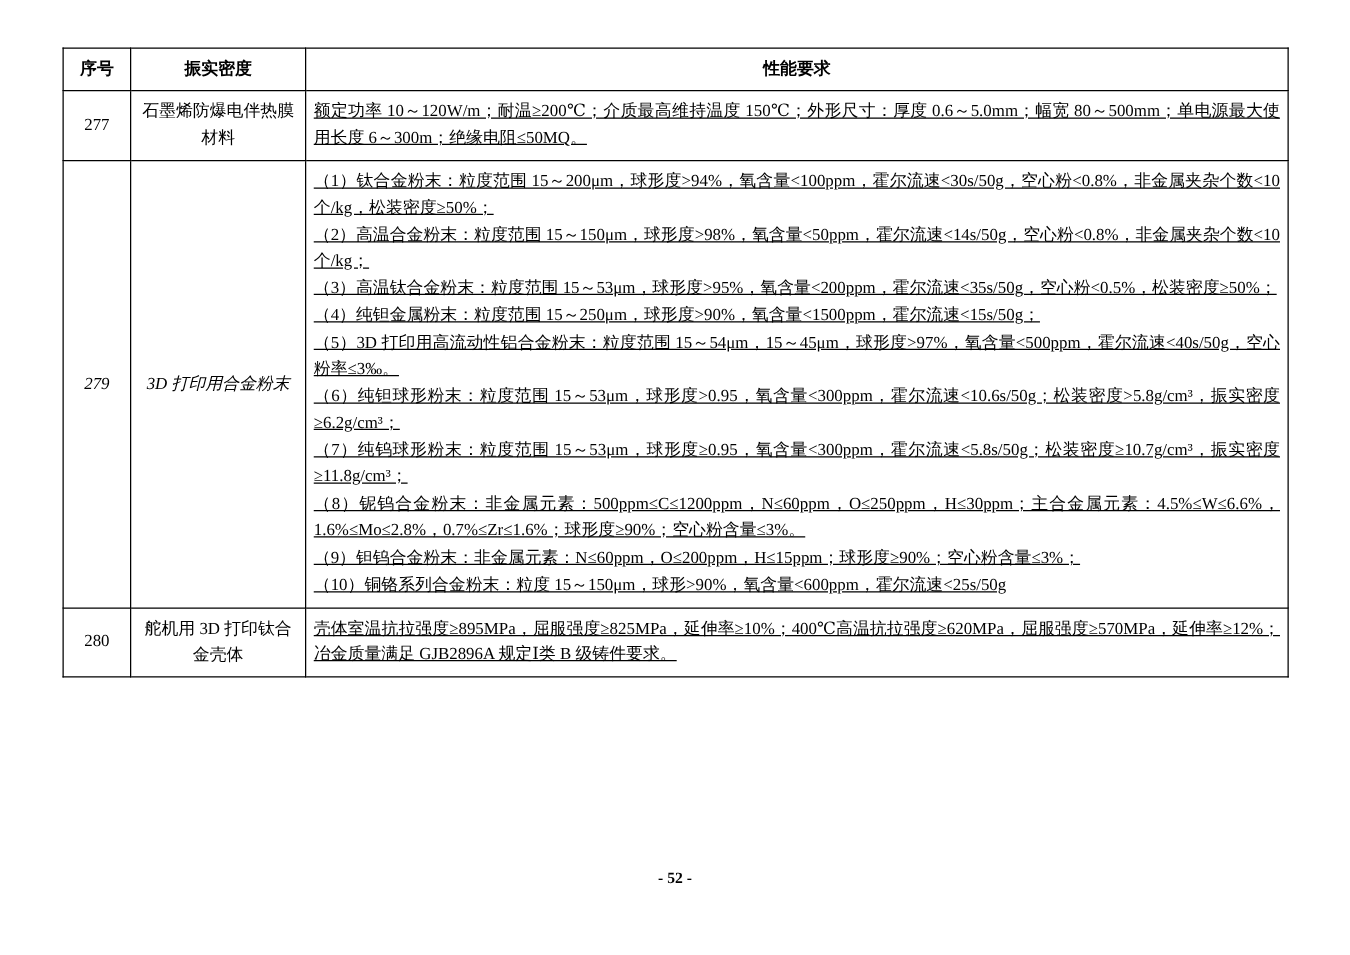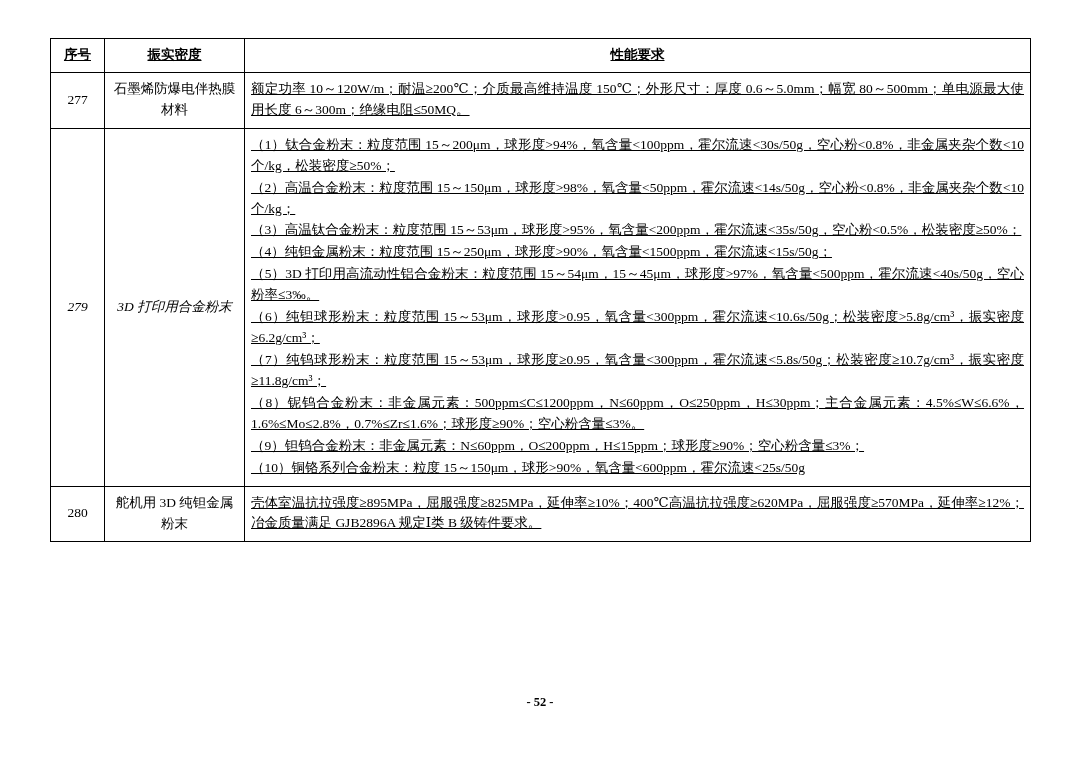--- a/index.html
+++ b/index.html
@@ -36,21 +36,20 @@
   col.c-no { width: 54px; }
   col.c-name { width: 140px; }
   col.c-req { width: 786px; }
 
   thead th {
     text-align: center;
     font-weight: bold;
     font-size: 14px;
     padding: 7px 4px;
     font-family: "Liberation Sans", "DejaVu Sans", sans-serif;
-    text-decoration: underline;
   }
   td.no-cell {
     text-align: center;
     font-size: 14px;
     font-family: "Liberation Serif", "DejaVu Serif", serif;
     margin-top: 13px;
   }
   td.name-cell {
     text-align: center;
     font-size: 13.5px;
@@ -138,21 +137,21 @@
           <p class="ind">（6）纯钽球形粉末：粒度范围 15～53μm，球形度&gt;0.95，氧含量&lt;300ppm，霍尔流速&lt;10.6s/50g；松装密度&gt;5.8g/cm³，振实密度≥6.2g/cm³；</p>
           <p class="ind">（7）纯钨球形粉末：粒度范围 15～53μm，球形度≥0.95，氧含量&lt;300ppm，霍尔流速&lt;5.8s/50g；松装密度≥10.7g/cm³，振实密度≥11.8g/cm³；</p>
           <p class="ind">（8）铌钨合金粉末：非金属元素：500ppm≤C≤1200ppm，N≤60ppm，O≤250ppm，H≤30ppm；主合金属元素：4.5%≤W≤6.6%，1.6%≤Mo≤2.8%，0.7%≤Zr≤1.6%；球形度≥90%；空心粉含量≤3%。</p>
           <p class="ind">（9）钽钨合金粉末：非金属元素：N≤60ppm，O≤200ppm，H≤15ppm；球形度≥90%；空心粉含量≤3%；</p>
           <p class="ind">（10）铜铬系列合金粉末：粒度 15～150μm，球形&gt;90%，氧含量&lt;600ppm，霍尔流速&lt;25s/50g</p>
         </td>
       </tr>
 
       <tr class="row-280">
         <td class="no-cell">280</td>
-        <td class="name-cell">舵机用 3D 纯钽金属粉末</td>
+        <td class="name-cell">舵机用 3D 打印钛合金壳体</td>
         <td class="req-cell">
           <p class="ind">壳体室温抗拉强度≥895MPa，屈服强度≥825MPa，延伸率≥10%；400℃高温抗拉强度≥620MPa，屈服强度≥570MPa，延伸率≥12%；冶金质量满足 GJB2896A 规定Ⅰ类 B 级铸件要求。</p>
         </td>
       </tr>
 
     </tbody>
   </table>
 
   <div class="page-number">- 52 -</div>
 

